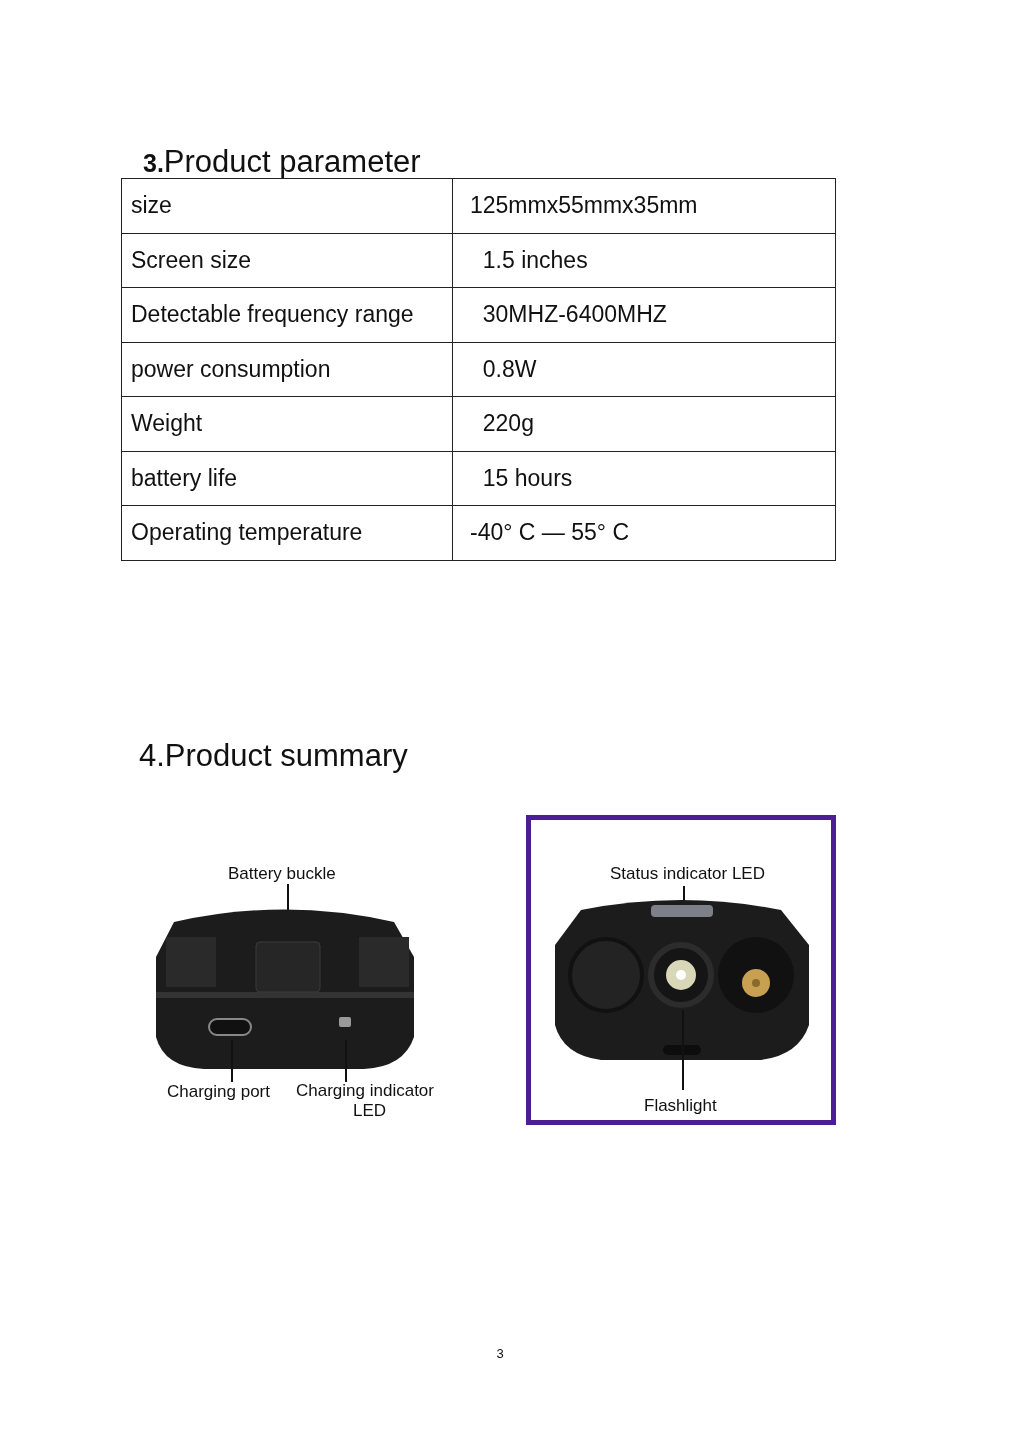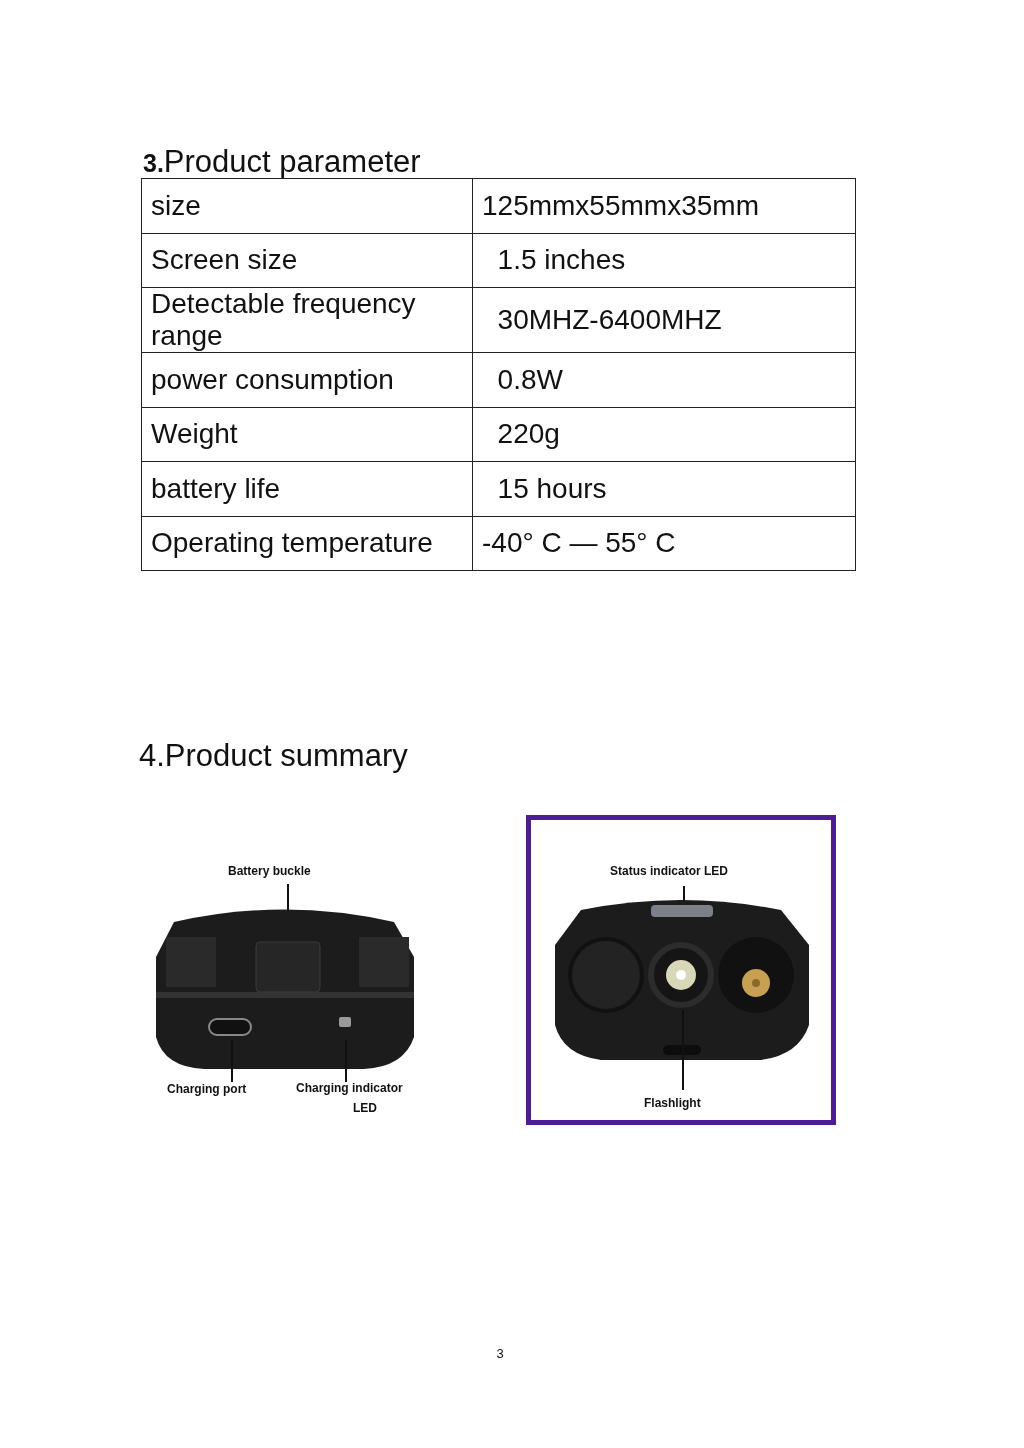--- a/index.html
+++ b/index.html
@@ -1,27 +1,27 @@
 <!DOCTYPE html>
 <html><head>
 <meta charset="utf-8">
 <style>
   html, body { margin:0; padding:0; background:#fff; }
   body { width:1024px; height:1448px; position:relative; font-family:"Liberation Sans", sans-serif; color:#111; overflow:hidden; }
   .h3 { position:absolute; left:131px; top:132px; font-size:31px; font-weight:normal; margin:12px; }
   .h3 .num { font-weight:bold; font-size:25px; }
-  table { position:absolute; left:121px; top:178px; width:715px; border-collapse:collapse; font-size:28px;margin-left:20px; }
+  table { position:absolute; left:121px; top:178px; width:715px; border-collapse:collapse; font-size:23px; }
   td { border:1px solid #222; height:53.5px; padding:0 9px; vertical-align:middle; }
   td.k { width:312px; }
-  td.v { padding-left:9px; }
+  td.v { padding-left:17px; }
   .h4 { position:absolute; left:131px; top:730px; font-size:31px; margin:8px; font-weight:normal; }
   .img { position:absolute; background:#fff; }
   .img1 { left:134px; top:812px; width:300px; height:310px; }
   .img2 { left:526px; top:815px; width:300px; height:300px; border:5px solid #4c1d95; }
-  .lbl { position:absolute; font-weight:bold; font-size:12px; color:#111; text-align:center; white-space:nowrap; }
+  .lbl { position:absolute; font-weight:normal; font-size:17px; color:#111; text-align:center; white-space:nowrap; }
   .arrow { position:absolute; width:2px; background:#111; }
   .pageno { position:absolute; left:0; width:1000px; top:1346px; text-align:center; font-size:13px; }
 </style>
 </head>
 <body>
 
 <h2 class="h3"><span class="num">3.</span><span>Product parameter</span></h2>
 
 <table>
   <tbody id="ptable">

